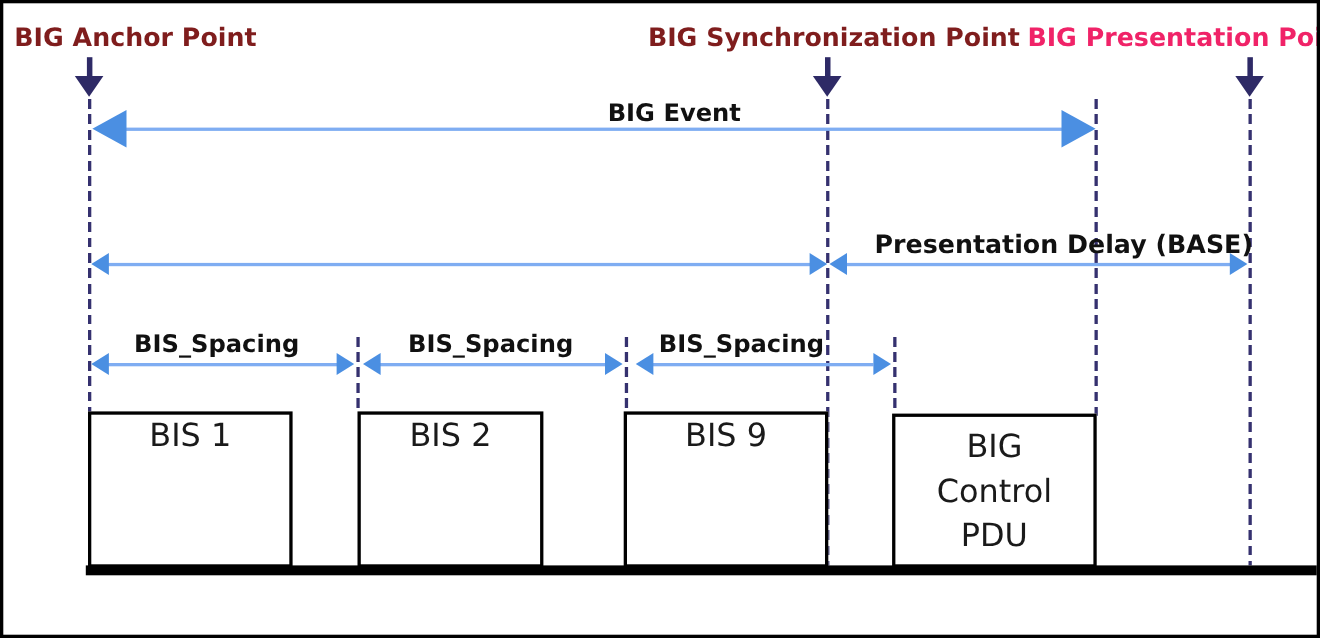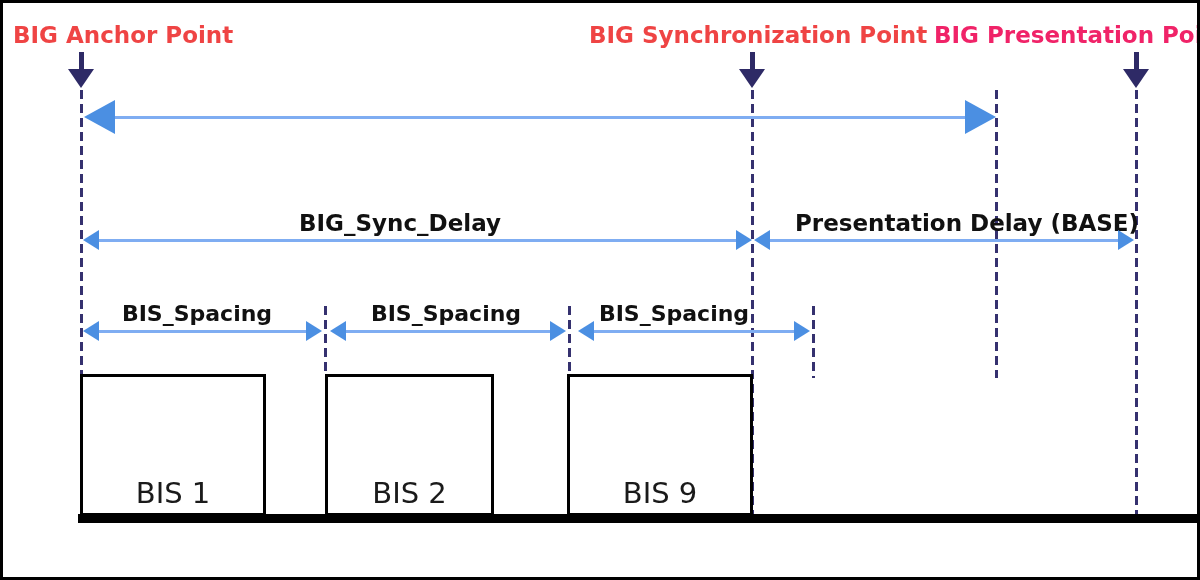--- a/index.html
+++ b/index.html
@@ -11,21 +11,21 @@
     overflow:hidden;
   }
   .frame{
     position:absolute;left:0;top:0;right:0;bottom:0;
     border:3px solid #000000;
     pointer-events:none;
   }
   
   .pt-label{
     position:absolute;top:23px;
-    font-size:23px;font-weight:bold;color:#ef4444;
+    font-size:23px;font-weight:bold;color:#7f1d1d;
     white-space:nowrap;line-height:1.1;
   }
   .pink{color:#f02368;}
   
   .down-arrow{position:absolute;width:26px;height:36px;}
   .down-arrow .shaft{
     position:absolute;left:10.5px;top:0;width:5px;height:20px;background:#2e2a66;
   }
   .down-arrow .head{
     position:absolute;left:0;top:17px;width:0;height:0;
@@ -48,21 +48,21 @@
   .span-label{
     position:absolute;
     font-size:22px;font-weight:bold;color:#111111;
     text-align:center;line-height:1.1;white-space:nowrap;
   }
   
   .pdu-box{
     position:absolute;
     border:3px solid #000000;background:#ffffff;
     box-sizing:border-box;
-    display:flex;align-items:flex-end;justify-content:center;
+    display:flex;align-items:flex-start;justify-content:center;
     font-size:29px;color:#1a1a1a;
   }
   .pdu-box .box-label{padding-bottom:2px;line-height:1.25;}
   .pdu-box.center{align-items:center;text-align:center;}
   .pdu-box.center .box-label{white-space:pre-line;padding-bottom:0;line-height:1.4;}
   
   .base-bar{position:absolute;background:#000000;}
 </style>
 </head>
 <body>
@@ -87,25 +87,25 @@
   </div>
 
   <div class="vdash" style="left:79.5px;top:90px;height:286px;"></div>
   <div class="vdash" style="left:323.5px;top:306px;height:70px;"></div>
   <div class="vdash" style="left:567.5px;top:306px;height:70px;"></div>
   <div class="vdash" style="left:750.5px;top:90px;height:424px;"></div>
   <div class="vdash" style="left:811.5px;top:306px;height:72px;"></div>
   <div class="vdash" style="left:994.5px;top:90px;height:288px;"></div>
   <div class="vdash" style="left:1134.5px;top:90px;height:424px;"></div>
 
+  <div class="span-label" style="left:448px;top:92px;width:330px;">BIG Event</div>
   <div class="hline" style="left:95px;top:115.5px;width:890px;"></div>
   <div class="ah big-left" style="left:84px;top:100px;"></div>
   <div class="ah big-right" style="left:965px;top:100px;"></div>
 
-  <div class="span-label" style="left:250px;top:211px;width:300px;font-size:23px;">BIG_Sync_Delay</div>
   <div class="hline" style="left:93px;top:238.5px;width:648px;"></div>
   <div class="ah sm-left" style="left:83px;top:230px;"></div>
   <div class="ah sm-right" style="left:736px;top:230px;"></div>
 
   <div class="span-label pink" style="left:795px;top:211px;width:300px;font-size:23px;">Presentation Delay (BASE)</div>
   <div class="hline" style="left:763px;top:238.5px;width:362px;"></div>
   <div class="ah sm-left" style="left:754px;top:230px;"></div>
   <div class="ah sm-right" style="left:1118px;top:230px;"></div>
 
   <div class="span-label" style="left:47px;top:302px;width:300px;">BIS_Spacing</div>
@@ -125,17 +125,22 @@
 
   <div class="pdu-box" style="left:80px;top:374px;width:186px;height:142px;">
     <div class="box-label">BIS 1</div>
   </div>
   <div class="pdu-box" style="left:325px;top:374px;width:169px;height:142px;">
     <div class="box-label">BIS 2</div>
   </div>
   <div class="pdu-box" style="left:567px;top:374px;width:186px;height:142px;">
     <div class="box-label">BIS 9</div>
   </div>
+  <div class="pdu-box center" style="left:811px;top:376px;width:186px;height:140px;">
+    <div class="box-label">BIG
+Control
+PDU</div>
+  </div>
 
   <div class="base-bar" style="left:78px;top:514px;width:1119px;height:9px;"></div>
 
   <div class="frame"></div>
 </div>
 
 </body></html>

